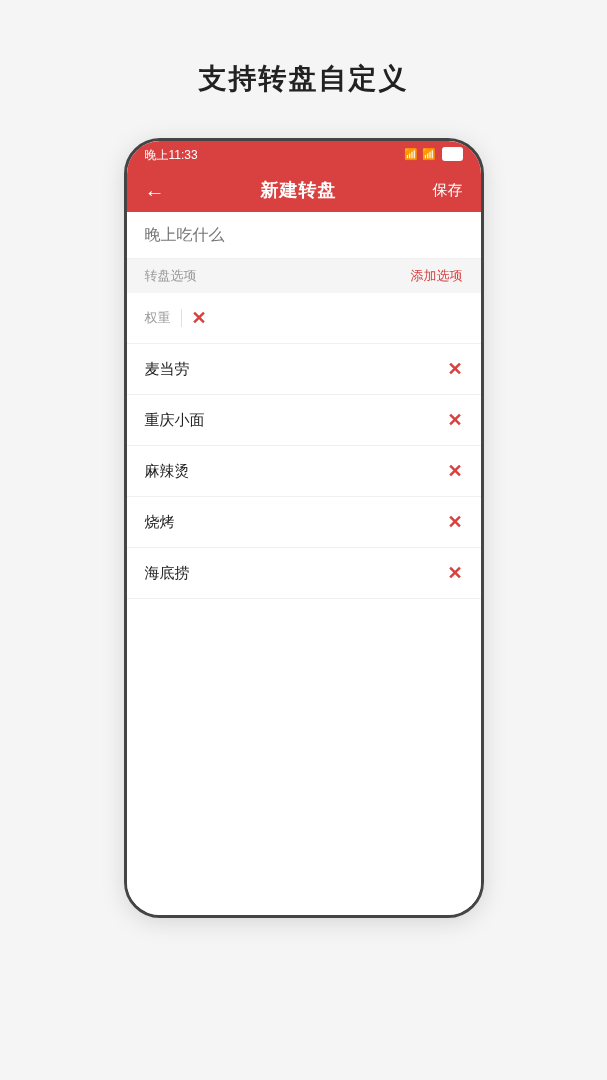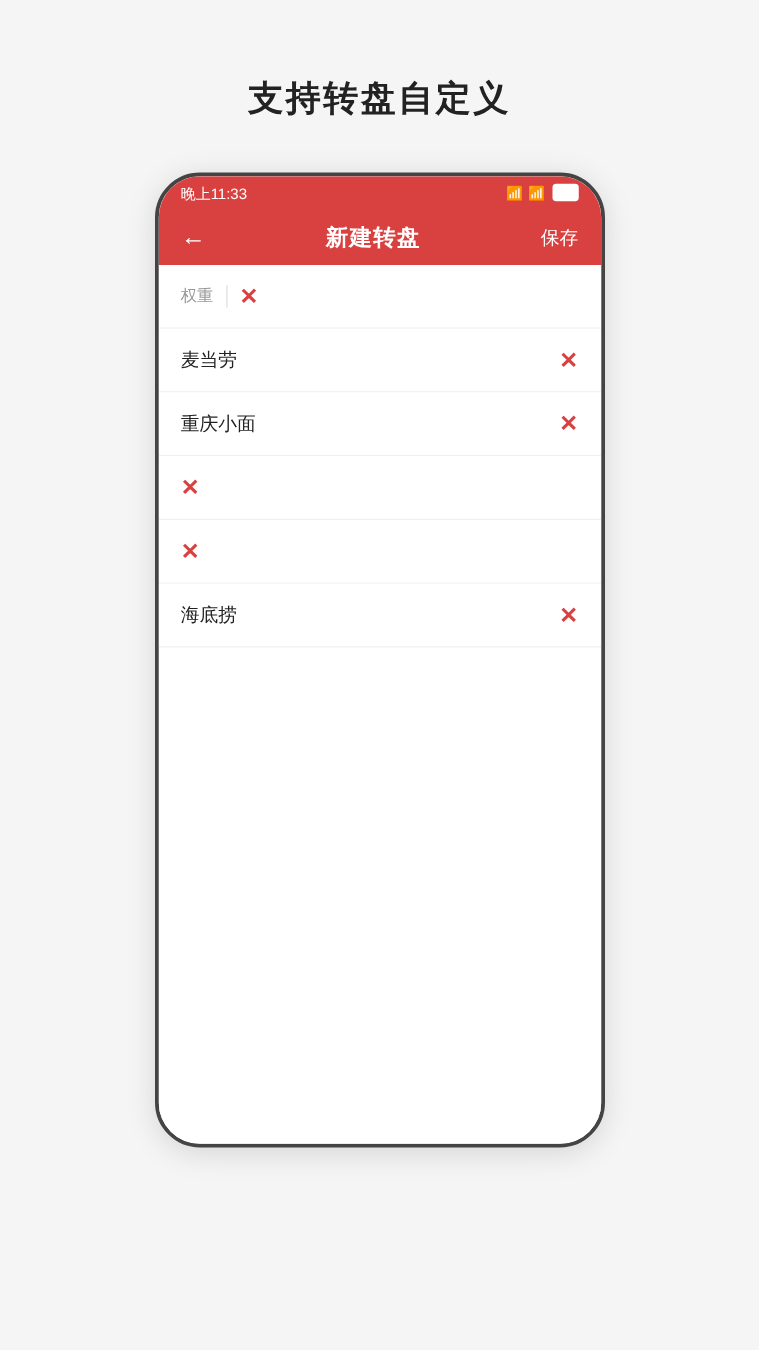--- a/index.html
+++ b/index.html
@@ -201,39 +201,48 @@
   </div>
 
   <div class="top-bar">
     <span class="back-arrow">←</span>
     <span class="top-bar-title">新建转盘</span>
     <span class="save-btn">保存</span>
   </div>
 
   <div class="content-area">
 
-
+    <div class="input-row">
+      <input type="text" placeholder="晚上吃什么" style="">
+    </div>
+
+    <div class="section-header">
+      <span class="section-label">转盘选项</span>
+      <span class="add-option-btn">添加选项</span>
+    </div>
 
     <div id="items-container">
         <div class="list-item">
           <span class="weight-label">权重</span>
           <span class="delete-btn">✕</span>
         </div>
         <div class="list-item">
           <span class="list-item-text">麦当劳</span>
           <span class="delete-btn">✕</span>
         </div>
         <div class="list-item">
           <span class="list-item-text">重庆小面</span>
           <span class="delete-btn">✕</span>
         </div>
         <div class="list-item">
-          <span class="delete-btn">✕</span>
-        </div>
-        <div class="list-item">
+          <span class="list-item-text">麻辣烫</span>
+          <span class="delete-btn">✕</span>
+        </div>
+        <div class="list-item">
+          <span class="list-item-text">烧烤</span>
           <span class="delete-btn">✕</span>
         </div>
         <div class="list-item">
           <span class="list-item-text">海底捞</span>
           <span class="delete-btn">✕</span>
         </div>
       </div>
 
     <div class="bottom-filler"></div>
 

